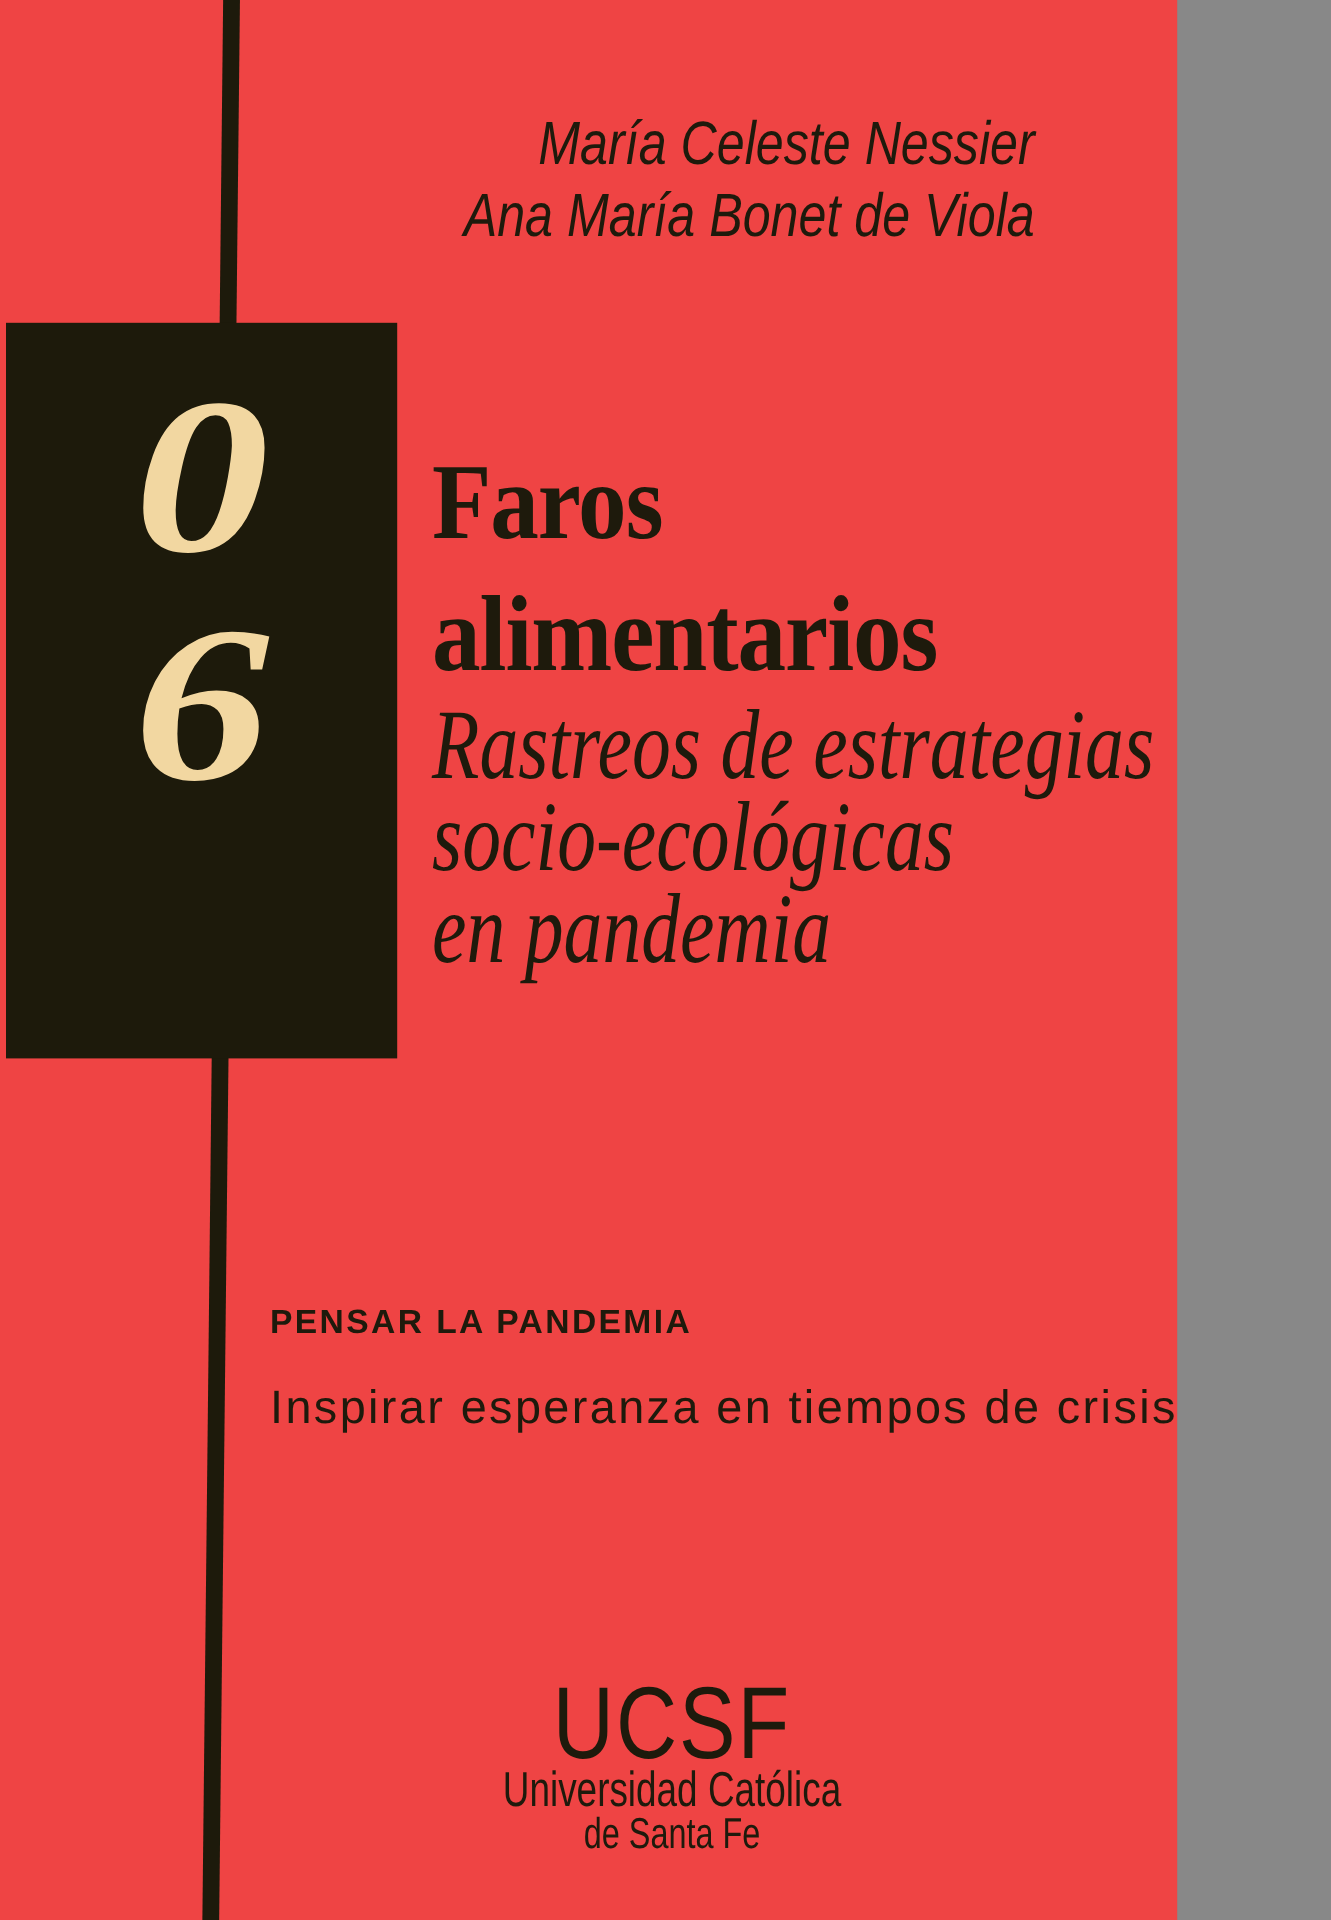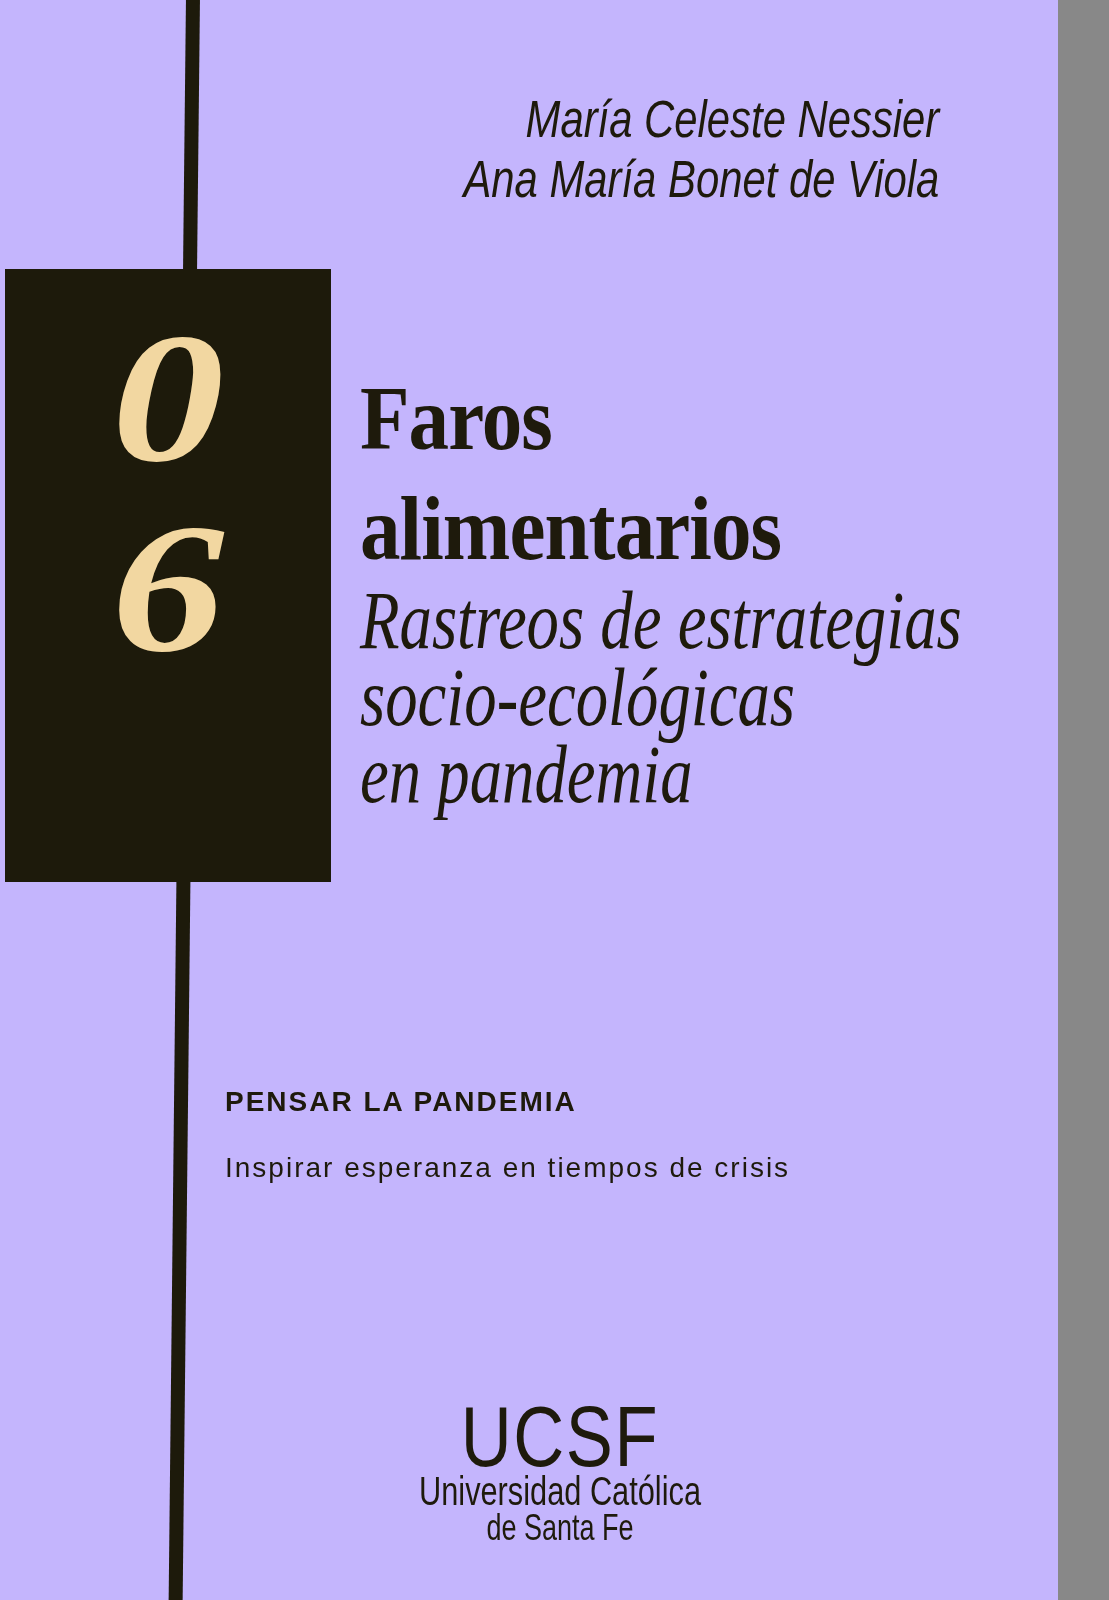--- a/index.html
+++ b/index.html
@@ -1,21 +1,21 @@
 <!DOCTYPE html>
 <html><head>
 <meta charset="utf-8">
 <style>
   html, body { margin: 0; padding: 0; background: #888; }
   .page {
     position: relative;
-    width: 1058px;
+    width: 981px;
     height: 1600px;
     overflow: hidden;
-    background: #c4b5fd;
+    background: #ef4444;
     font-family: "Liberation Sans", sans-serif;
     color: #1e1a0c;
   }
   
   .rule {
     position: absolute;
     left: 186px; top: -4px;
     width: 14px; height: 1614px;
     background: #1d1a0b;
     transform-origin: 50% 0;
@@ -88,21 +88,21 @@
     left: 225px; top: 1085px;
     font-weight: bold;
     font-size: 28px;
     line-height: 1.2;
     letter-spacing: 2px;
     white-space: nowrap;
   }
   .series-tagline {
     position: absolute;
     left: 225px; top: 1151px;
-    font-size: 28px;
+    font-size: 39px;
     line-height: 1.2;
     letter-spacing: 2px;
     white-space: nowrap;
   }
 
   
   .publisher { position: absolute; left: 160px; top: 12px; width: 800px; height: 1600px; pointer-events: none; }
   .pub-line { position: absolute; left: 0; width: 100%; text-align: center; line-height: 1; white-space: nowrap; }
   .pub-acronym {
     top: 1382px;

